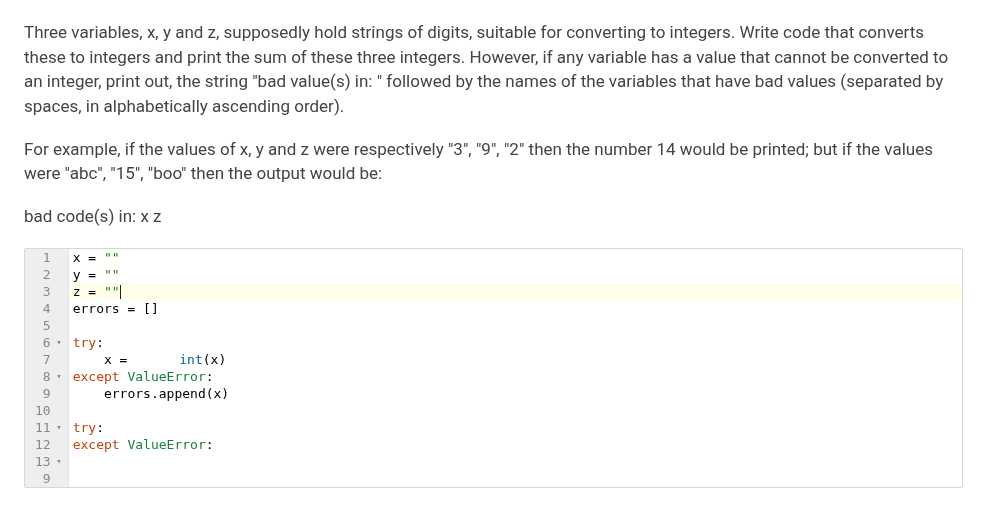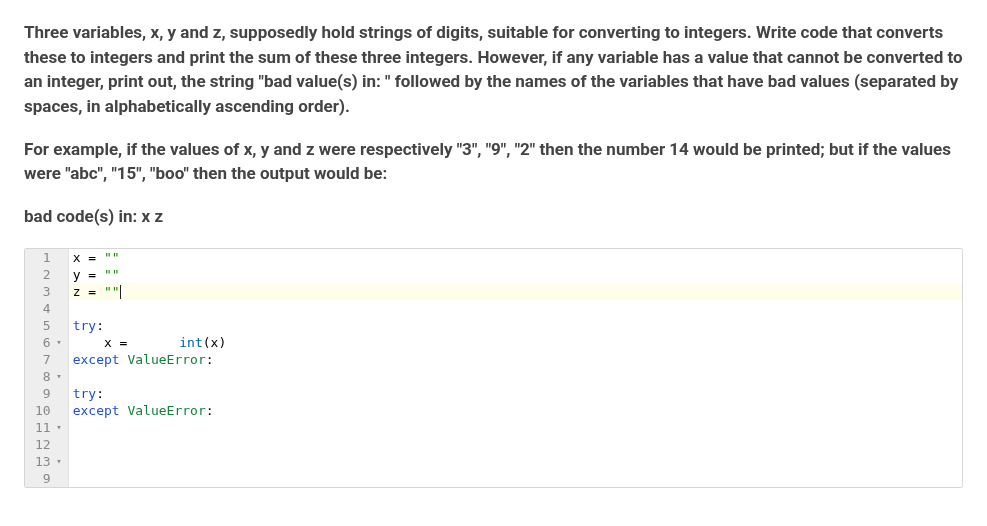--- a/index.html
+++ b/index.html
@@ -11,21 +11,20 @@
     overflow: hidden;
   }
   .problem-text {
     padding: 20px 24px 0 24px;
     font-size: 17px;
     line-height: 1.45;
     color: #444;
   }
   .problem-text p {
     margin-bottom: 18px;
-    font-weight: bold;
   }
   .editor-container {
     margin: 20px 24px 0 24px;
     border: 1px solid #d6d6d6;
     border-radius: 2px;
     overflow: hidden;
   }
   .editor {
     display: flex;
     font-family: "Menlo", "Consolas", "Monaco", monospace;
@@ -58,21 +57,21 @@
     flex: 1;
   }
   .code-line {
     height: 17px;
     padding-left: 4px;
     white-space: pre;
   }
   .code-line.active {
     background: #fffeeb;
   }
-  .tok-kw { color: #1d4ed8; }
+  .tok-kw { color: #c2410c; }
   .tok-fn { color: #005fa3; margin-left: 44px; }
   .tok-str { color: #1c8c00; }
   .tok-err { color: #15803d; }
   .cursor {
     display: inline-block;
     width: 1px;
     height: 14px;
     background: #222;
     vertical-align: middle;
     margin-left: 0px;
@@ -145,22 +144,24 @@
         </div>
         <div class="ln">
           <span>9</span>
           <span class="fold"></span>
         </div>
       </div>
     <div class="code-area" id="code-area">
         <div class="code-line"><span>x = </span><span class="tok-str">""</span></div>
         <div class="code-line"><span>y = </span><span class="tok-str">""</span></div>
         <div class="code-line active"><span>z = </span><span class="tok-str">""</span><span class="cursor"></span></div>
+        <div class="code-line"><span>errors = []</span></div>
         <div class="code-line"><span></span></div>
         <div class="code-line"><span class="tok-kw">try</span><span>:</span></div>
         <div class="code-line"><span>    x = </span><span class="tok-fn">int</span><span>(x)</span></div>
         <div class="code-line"><span class="tok-kw">except</span><span> </span><span class="tok-err">ValueError</span><span>:</span></div>
+        <div class="code-line"><span>    errors.append(x)</span></div>
         <div class="code-line"><span></span></div>
         <div class="code-line"><span class="tok-kw">try</span><span>:</span></div>
         <div class="code-line"><span class="tok-kw">except</span><span> </span><span class="tok-err">ValueError</span><span>:</span></div>
       </div>
   </div>
 </div>
 
 </body></html>

